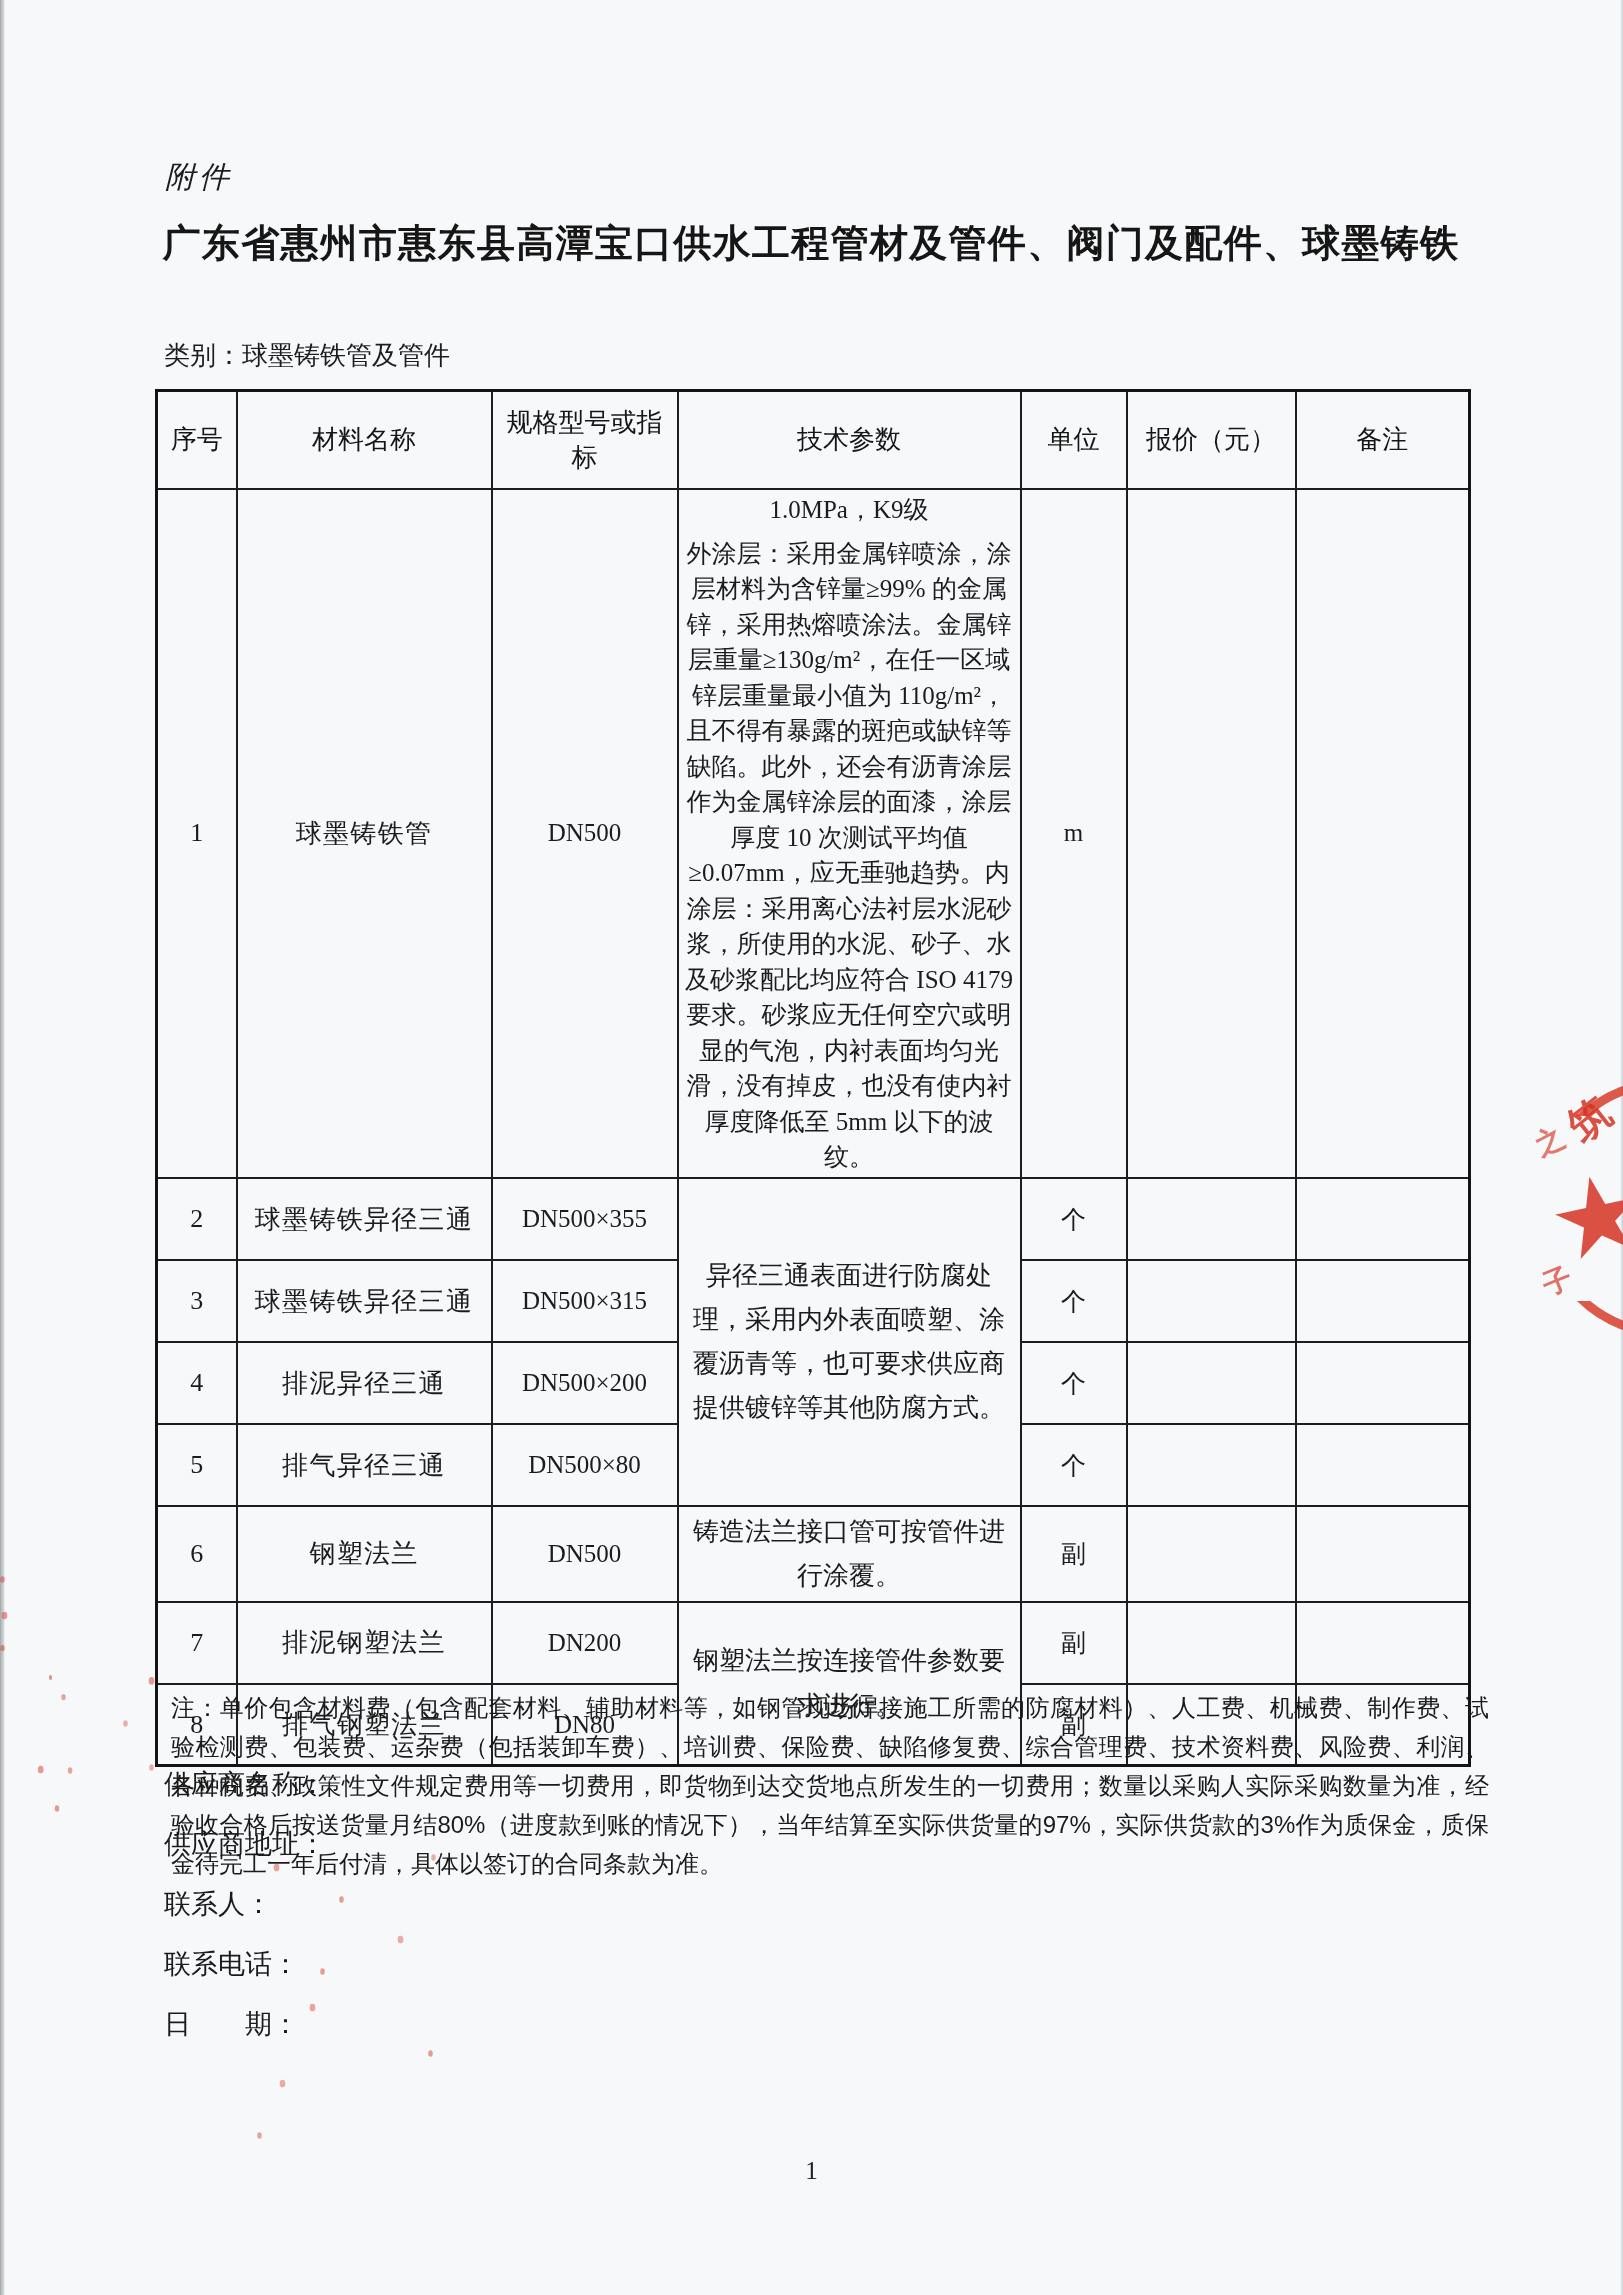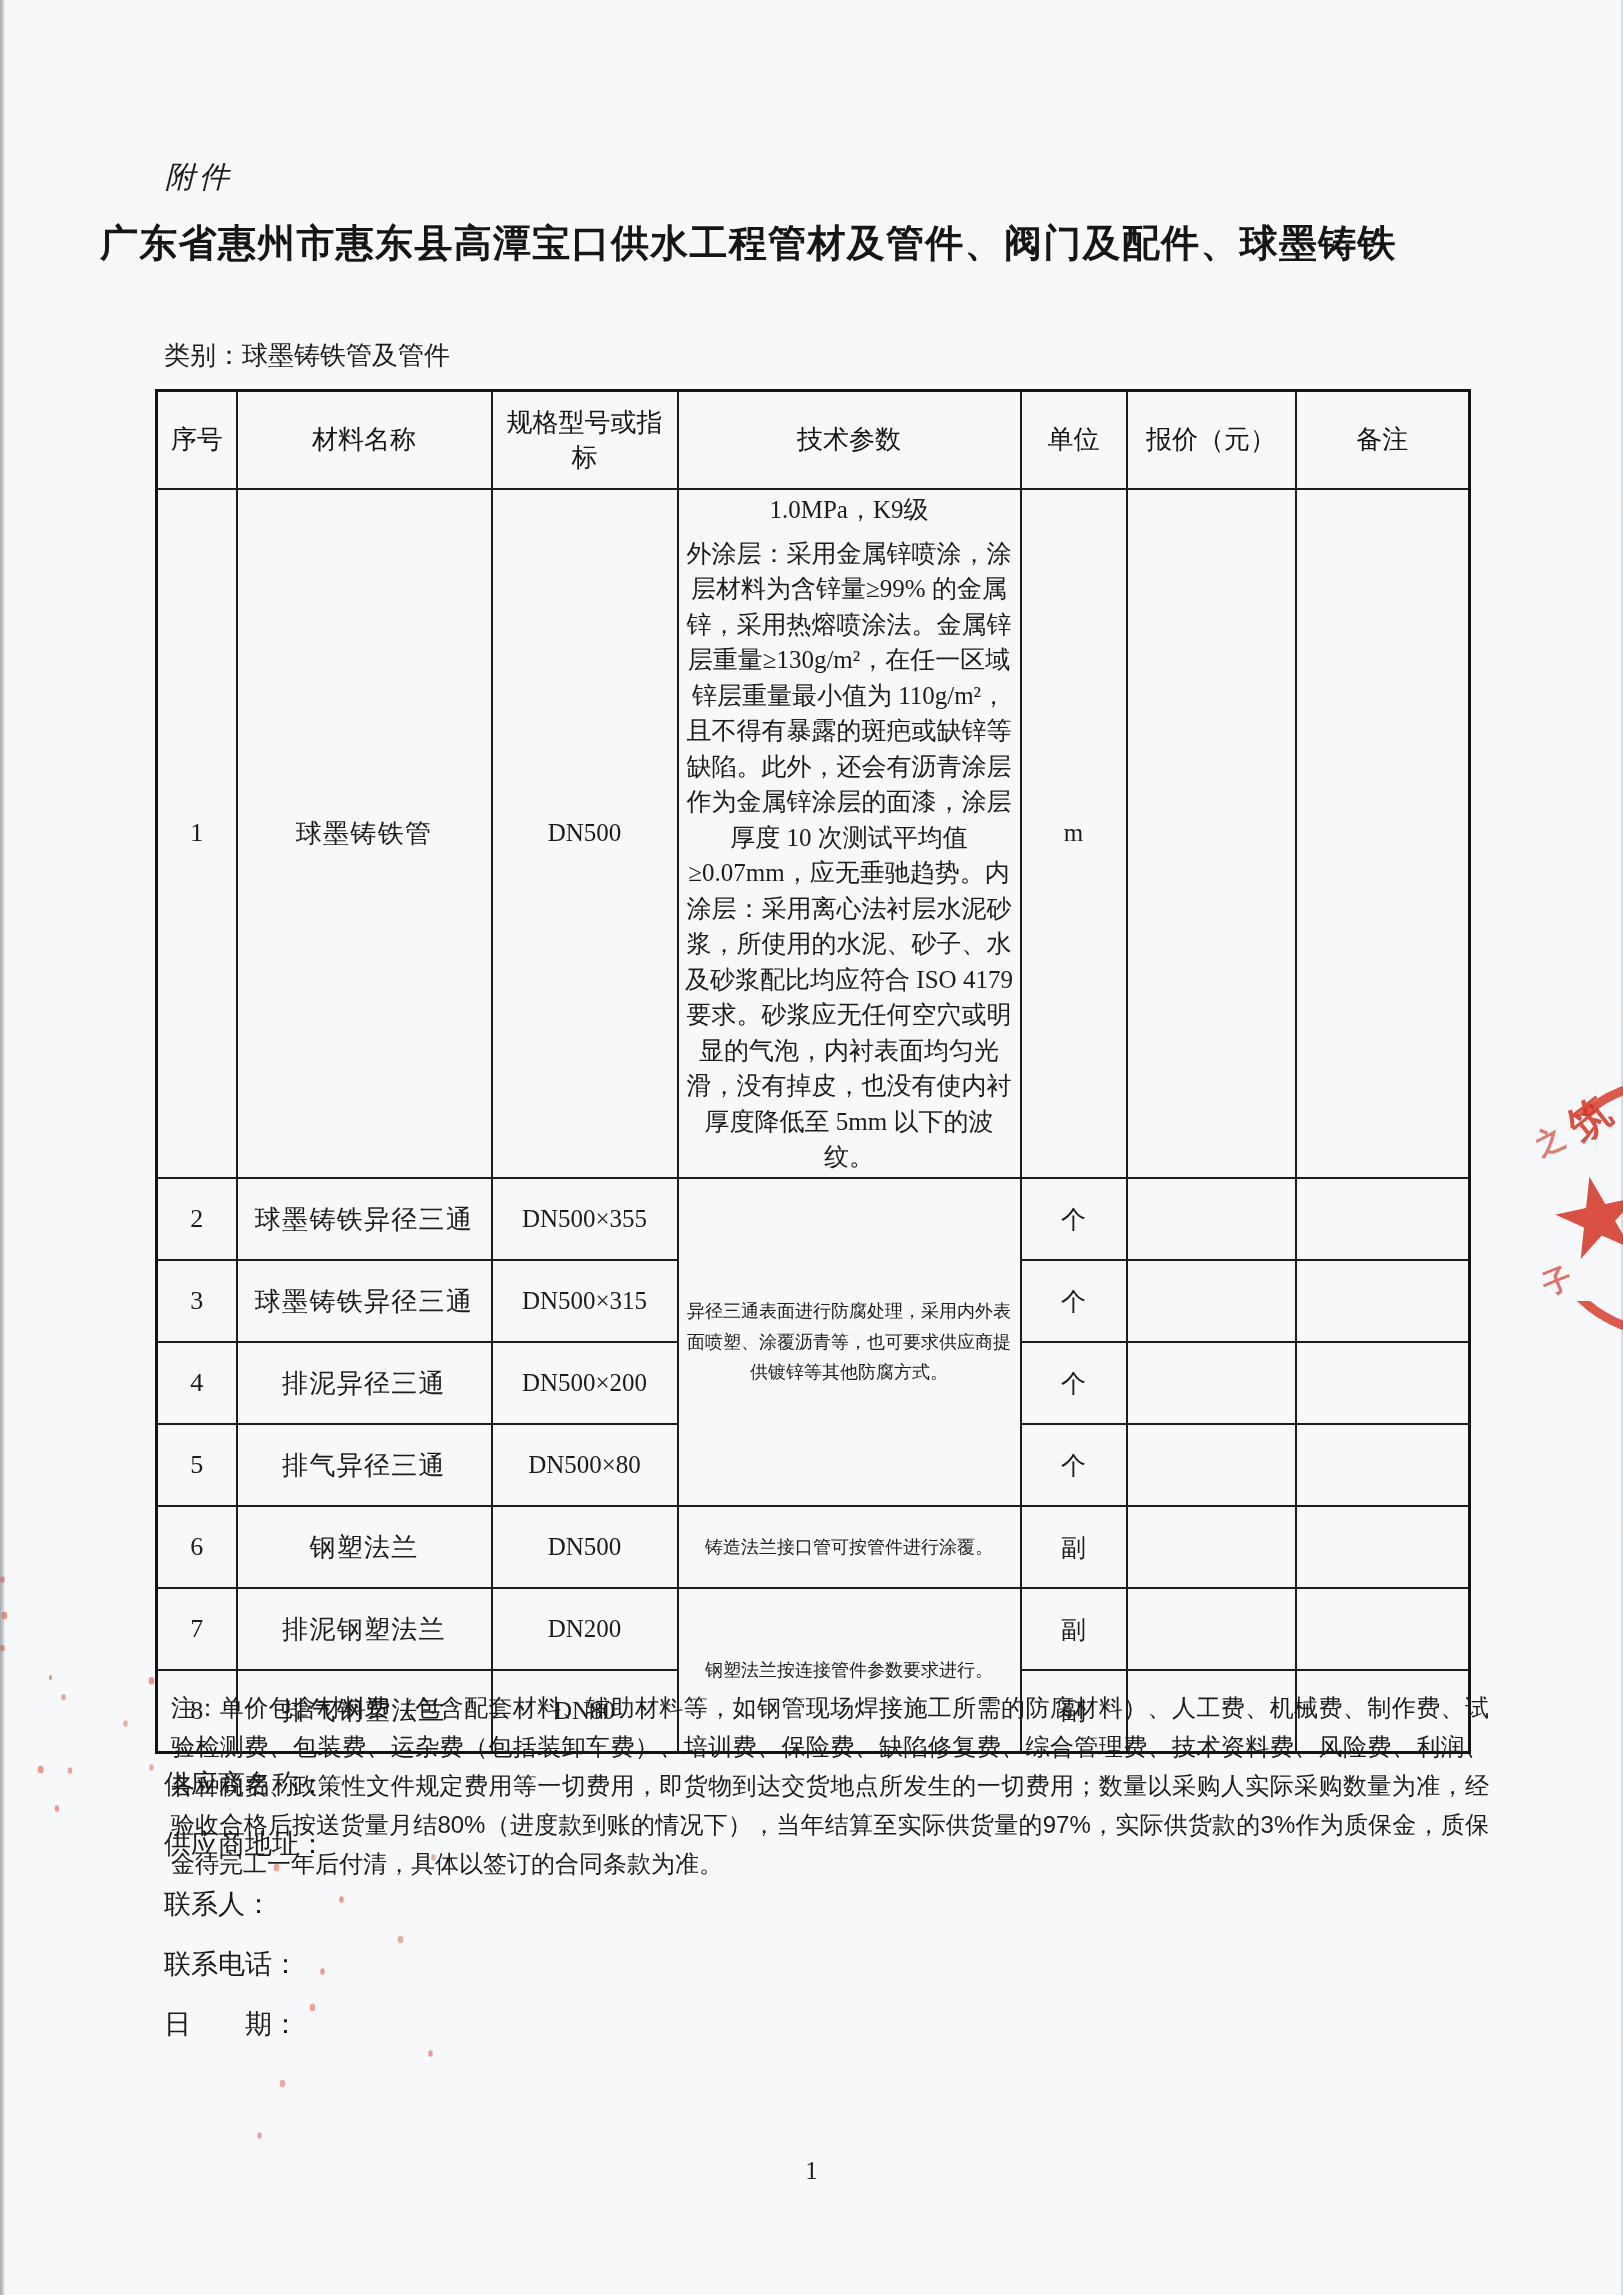--- a/index.html
+++ b/index.html
@@ -6,21 +6,21 @@
   body{
     width:1623px;height:2295px;position:relative;overflow:hidden;
     background:#f6f8fa;color:#222;
     font-family:"Liberation Sans", sans-serif;
   }
   
   .edge-left{position:absolute;left:0;top:0;width:4.6px;height:2295px;background:linear-gradient(to right,#8d9497,#c9ced1 70%,rgba(201,206,209,0));opacity:.8;}
   .edge-right{position:absolute;right:0;top:0;width:3.3px;height:2295px;background:linear-gradient(to left,#b9bec1,rgba(185,190,193,0));opacity:.7;}
 
   .attachment{position:absolute;left:165px;top:157px;font-size:30px;letter-spacing:3.9px;color:#1d1d1d;font-style:italic;}
-  .title{position:absolute;left:100px;top:220px;width:1400px;margin:0;text-align:left;
+  .title{position:absolute;left:111px;top:220px;width:1400px;margin:0;text-align:center;
          font-size:38px;font-weight:bold;line-height:1.26;letter-spacing:1.3px;color:#161616;}
   .title span{display:block;}
   .category{position:absolute;left:164px;top:338px;font-size:26px;color:#1d1d1d;}
 
   table.quote-table{
     position:absolute;left:155px;top:389px;width:1314px;
     border-collapse:collapse;table-layout:fixed;
     border:3.3px solid #141414;
     font-family:"Liberation Serif","DejaVu Serif",serif;
     color:#1c1c1c;
@@ -35,21 +35,21 @@
   tr.r1{height:581px;}
   tr.rs{height:82px;}
   .c-seq{font-size:26px;}
   .c-name{font-size:26px;letter-spacing:1.3px;}
   .c-spec{font-size:25px;border-radius:28px;}
   .c-unit{font-size:25px;}
   .c-price,.c-remark{background:transparent;}
   .c-tech{font-size:25px;line-height:1.42;text-align:center;padding:3.9px 6.5px;}
   .tech-title{text-align:center;margin-bottom:8px;}
   .tech-body{text-align:center;}
-  .c-tech-short{font-size:18px;line-height:1.7;text-align:center;padding:3.9px 9.2px;}
+  .c-tech-short{font-size:26px;line-height:1.7;text-align:center;padding:3.9px 9.2px;}
 
   .note{position:absolute;left:155px;top:1673px;width:1318px;margin:16px;
         font-size:24px;line-height:1.62;text-align:justify;color:#1b1b1b;}
 
   .footer-fields{position:absolute;left:164px;top:1754px;}
   .ff{height:60px;display:flex;align-items:center;font-size:27px;color:#1b1b1b;}
 
   .pagenum{position:absolute;left:0;top:2157px;width:1623px;text-align:center;
            font-size:25px;font-family:"Liberation Serif",serif;color:#222;}
 

